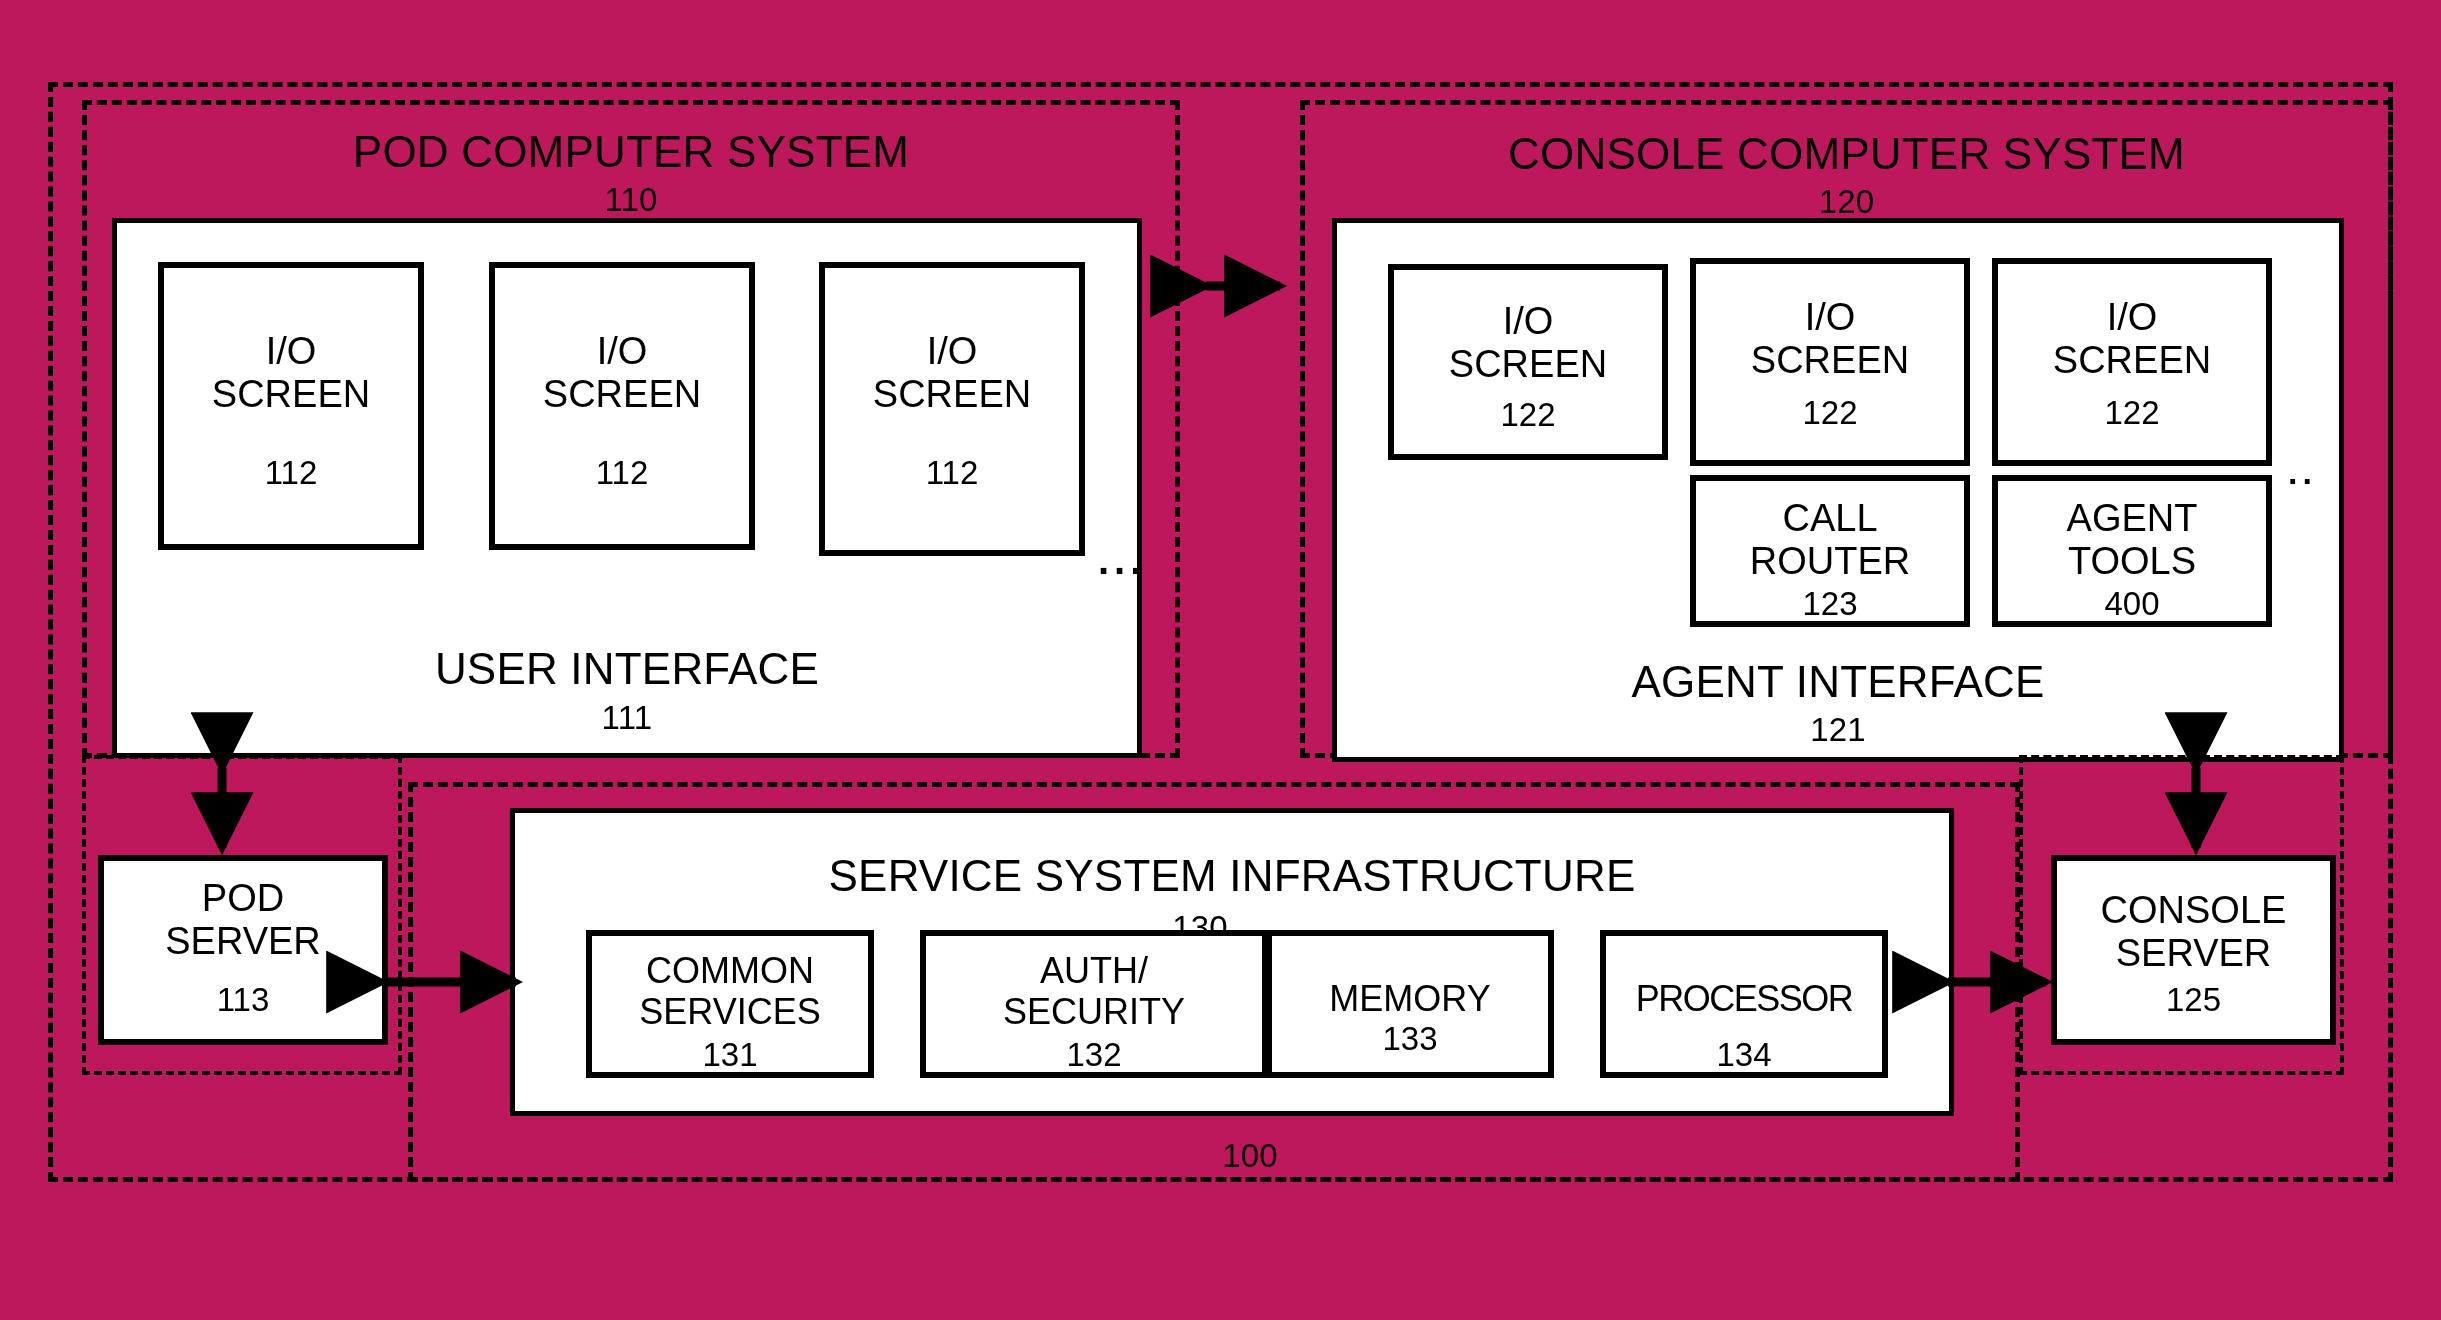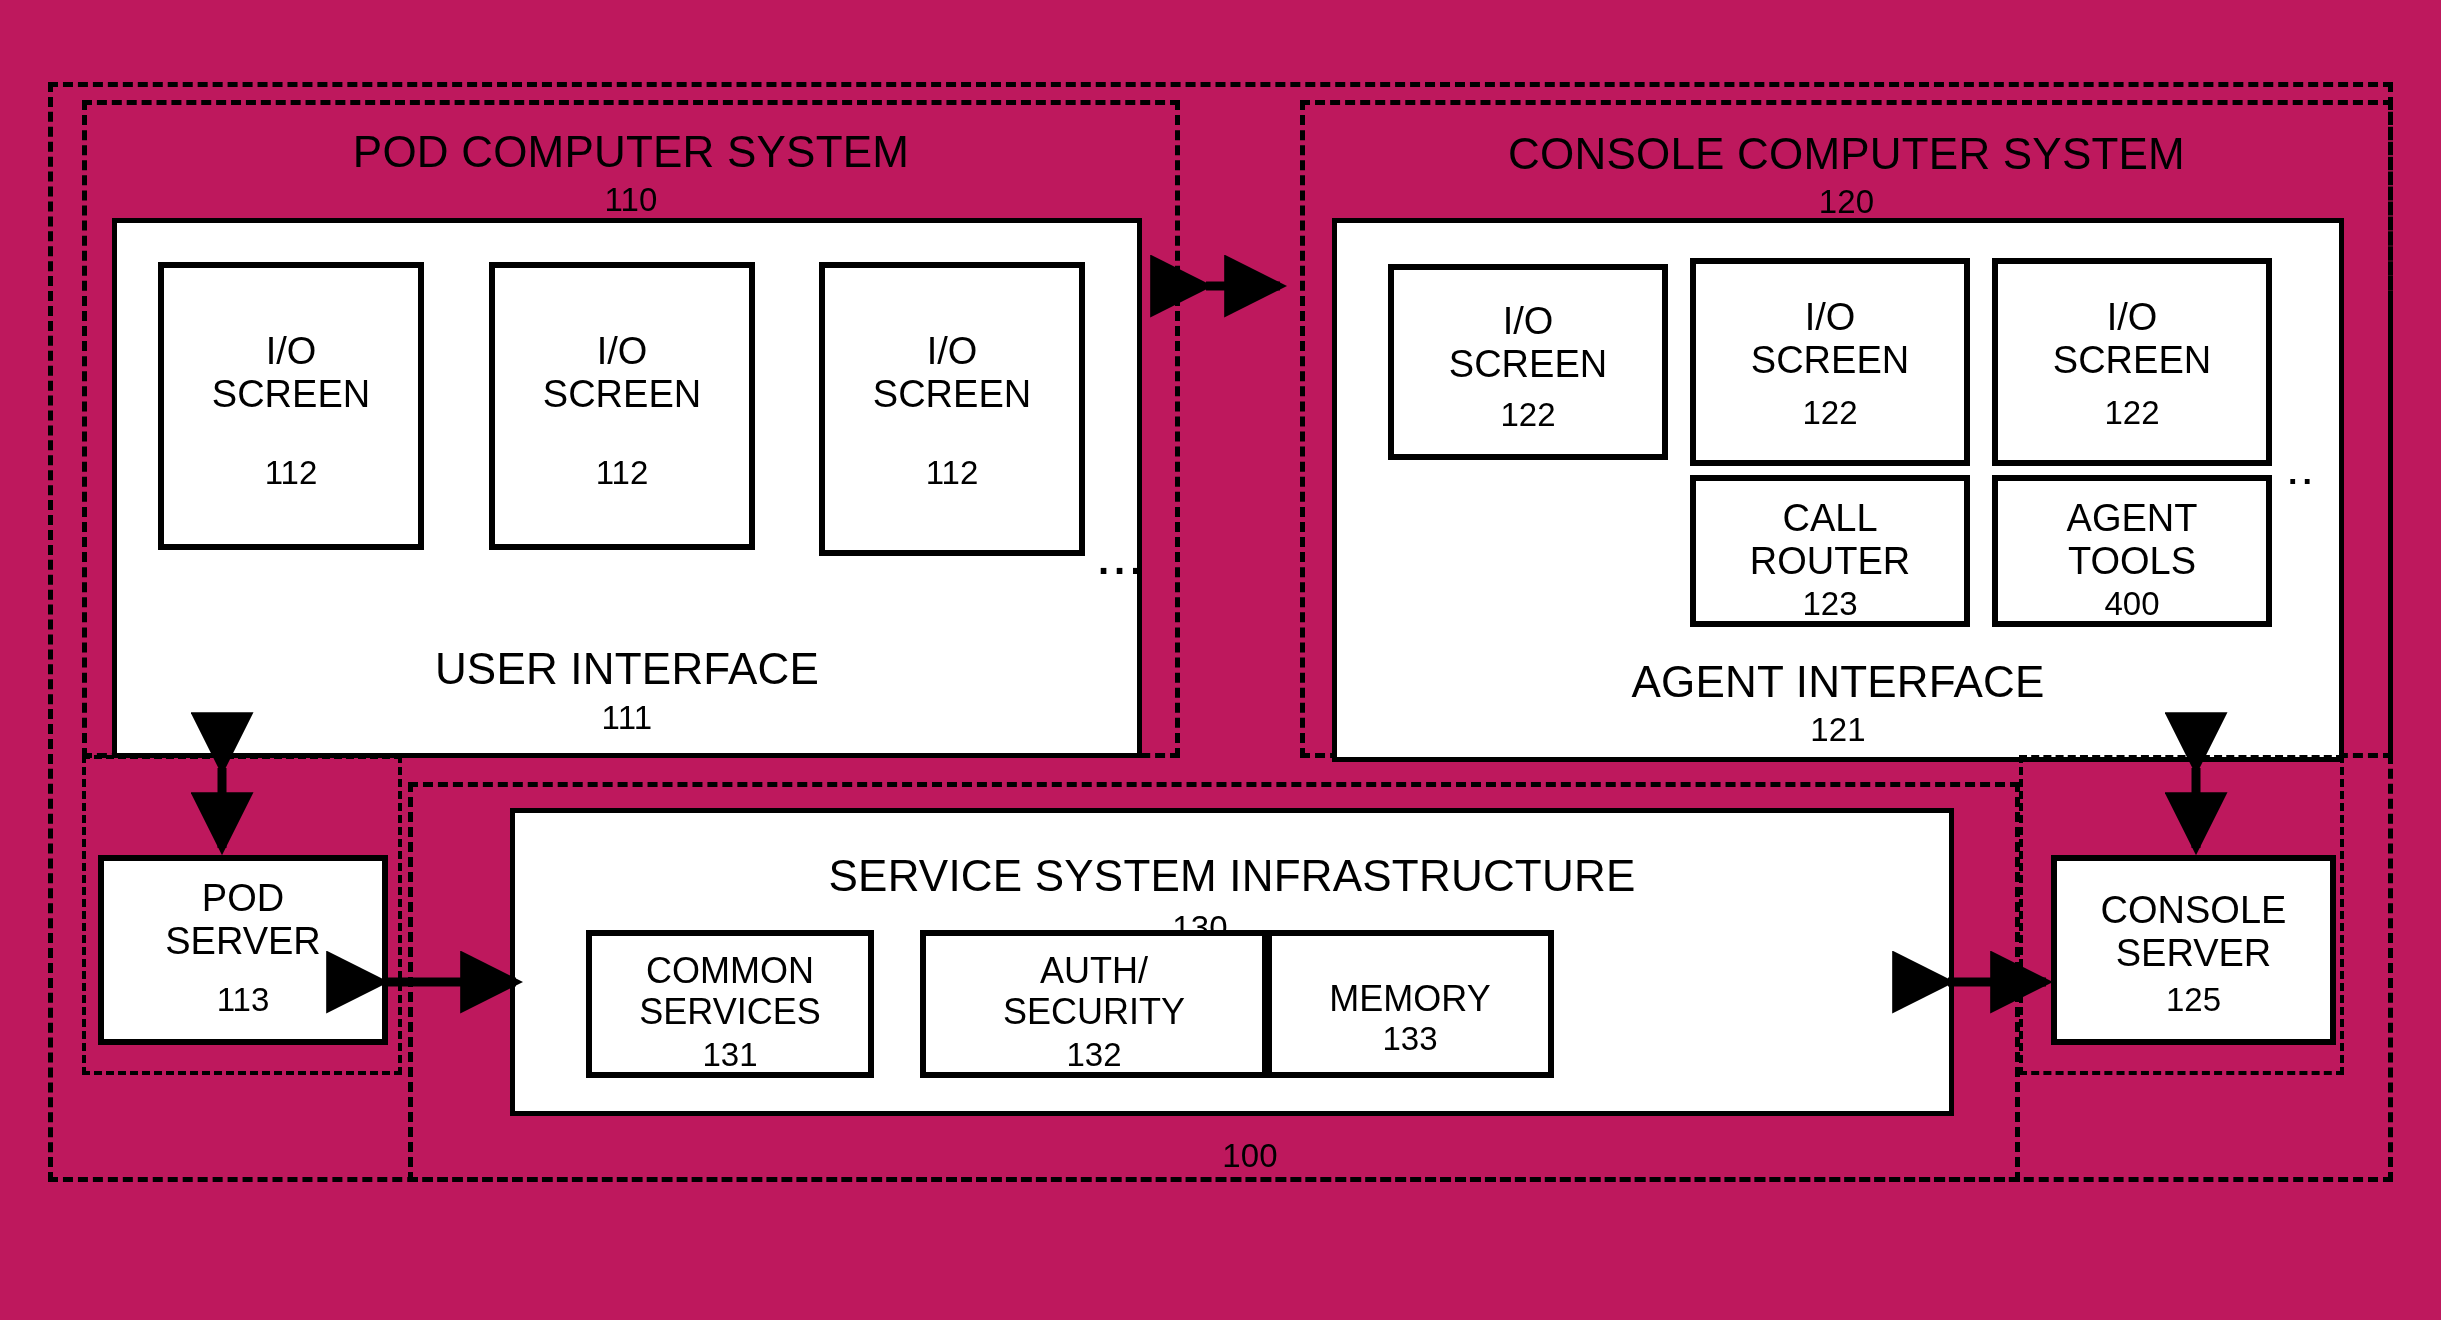--- a/index.html
+++ b/index.html
@@ -230,20 +230,24 @@
       <span>SECURITY</span>
     </div>
     <div class="boxtext t-num" style="top:100px;">132</div>
   </div>
 
   <div class="abs solid-inner" style="left:1266px; top:930px; width:288px; height:148px;">
     <div class="boxtext t-small" style="top:42px;">MEMORY</div>
     <div class="boxtext t-num" style="top:84px;">133</div>
   </div>
 
+  <div class="abs solid-inner" style="left:1600px; top:930px; width:288px; height:148px;">
+    <div class="boxtext t-small" style="top:42px; letter-spacing:-1.5px;">PROCESSOR</div>
+    <div class="boxtext t-num" style="top:100px;">134</div>
+  </div>
 
   <div class="label t-num" style="left:1180px; top:1138px; width:140px;">100</div>
 
   <svg id="arrows" viewBox="0 0 2441 1320" xmlns="http://www.w3.org/2000/svg">
     <defs>
       <marker id="ah" markerWidth="7" markerHeight="7" refX="6.2" refY="3.5" orient="auto" markerUnits="strokeWidth">
         <path d="M0,0 L7,3.5 L0,7 z" fill="#000000"></path>
       </marker>
       <marker id="ah2" markerWidth="7" markerHeight="7" refX="6.2" refY="3.5" orient="auto" markerUnits="strokeWidth">
         <path d="M0,0 L7,3.5 L0,7 z" fill="#000000"></path>

